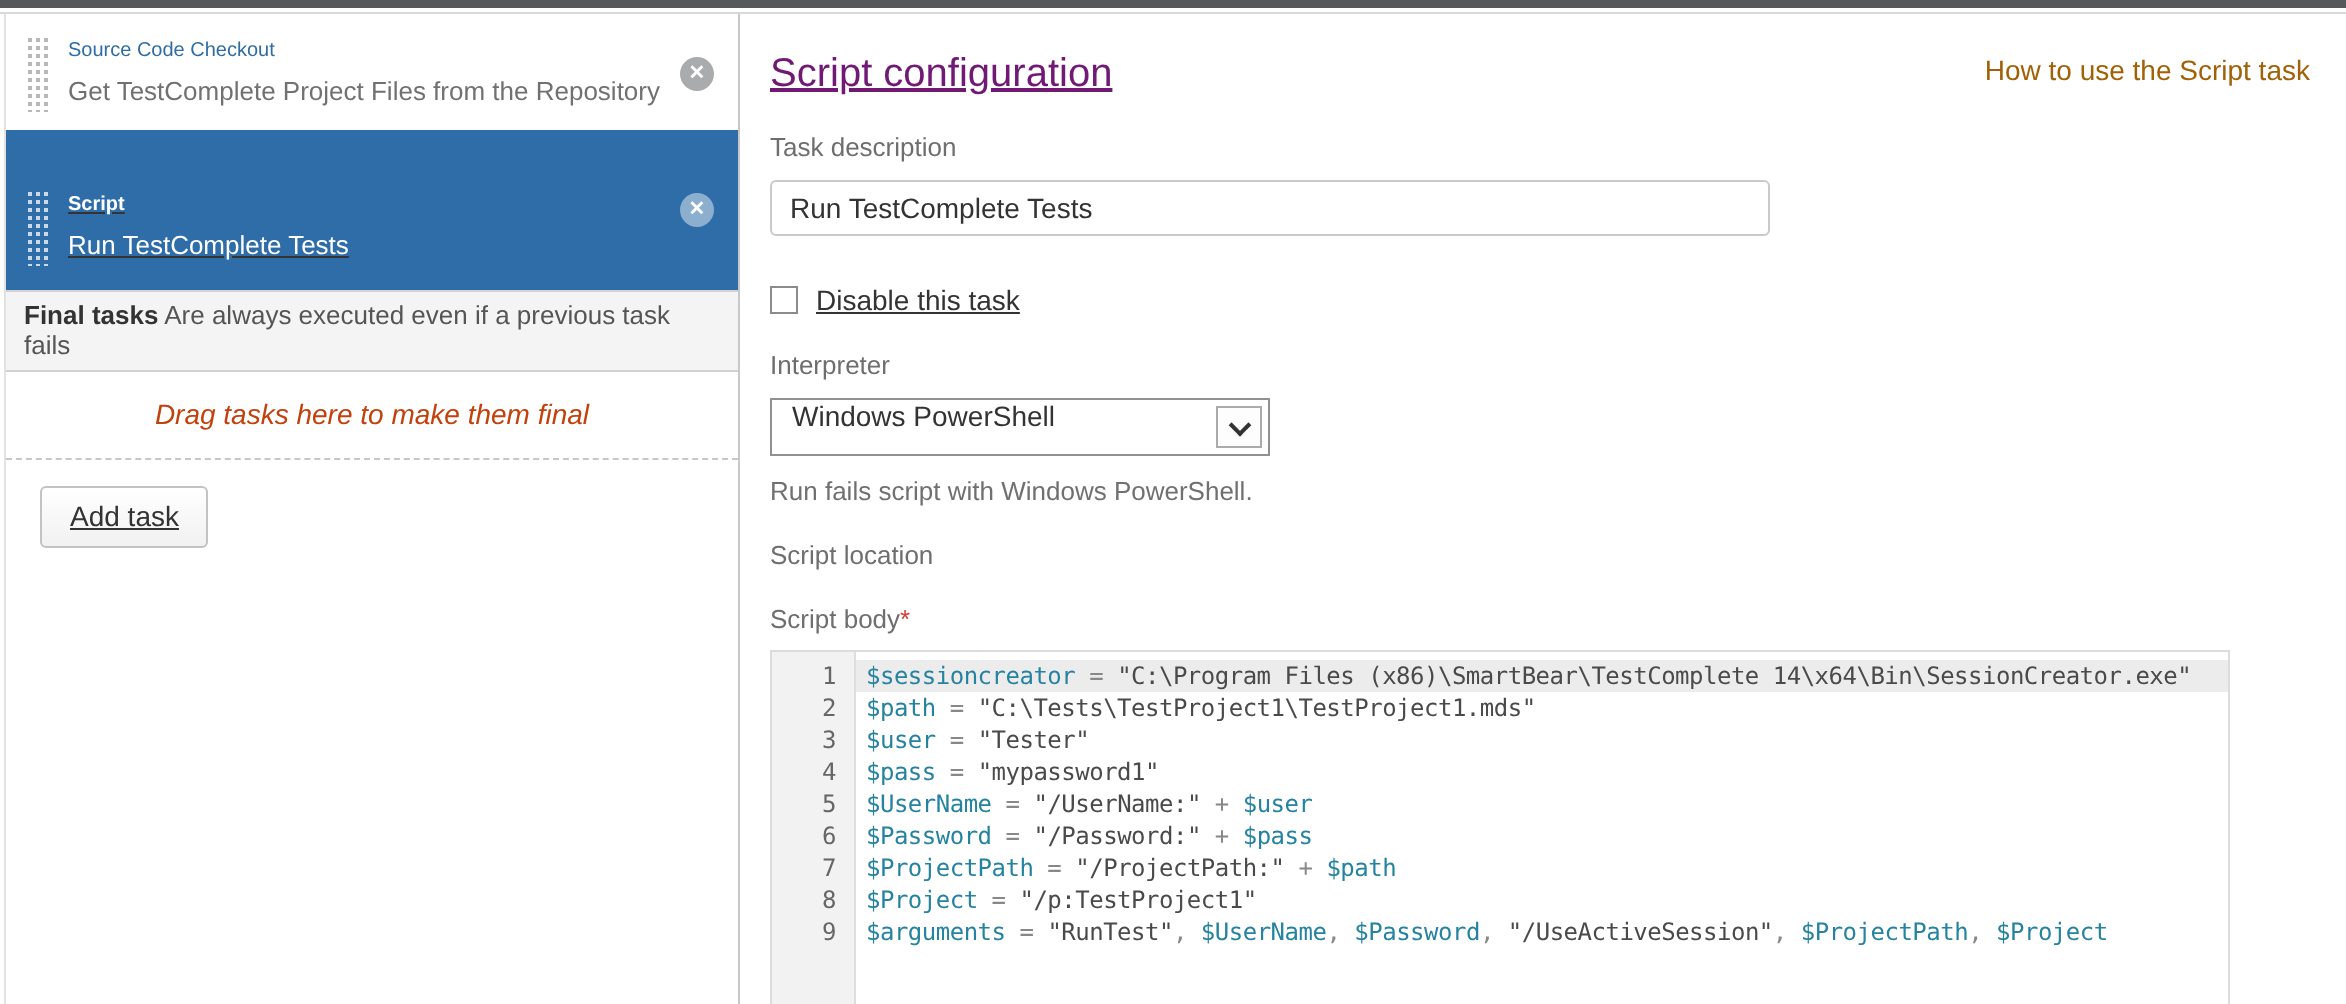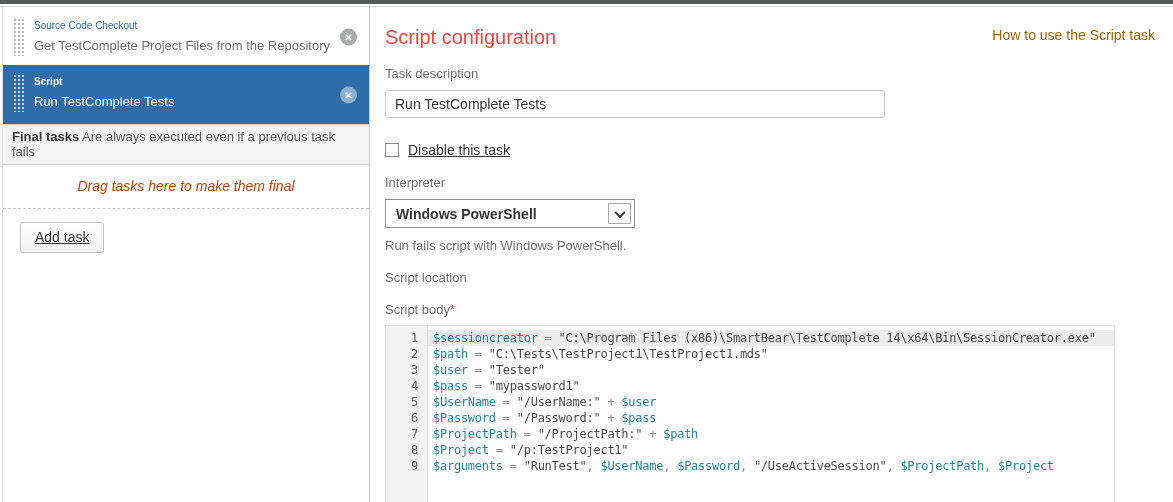--- a/index.html
+++ b/index.html
@@ -11,21 +11,21 @@
   
   .sidebar { width:368px; min-width:368px; border-right:1px solid #c8c8c8;
     border-left:1px solid #e2e2e2; margin-left:2px; padding-top:1px; }
   .task-item { display:flex; align-items:flex-start; padding:8px 34px 9px 10px;
     position:relative; cursor:pointer; }
   .task-item .drag-dots { width:12px; height:38px; margin:2px 9px 0 0; flex:none;
     background-image:radial-gradient(circle, #b9b9b9 1.1px, transparent 1.2px);
     background-size:4px 4px; }
   .task-item .t-title { font-size:10px; color:#2e6da4; line-height:19px; }
   .task-item .t-sub { font-size:13px; color:#717171; line-height:18px; margin-top:2px; }
-  .task-item.selected { background:#2f6da8; padding-top:7px; padding-bottom:12px; }
+  .task-item.selected { background:#2f6da8; padding-top:28px; padding-bottom:12px;text-decoration:underline; }
   .task-item.selected .t-title { color:#fff; font-weight:bold; }
   .task-item.selected .t-sub { color:#fff; }
   .task-item.selected .drag-dots {
     background-image:radial-gradient(circle, rgba(255,255,255,.75) 1.1px, transparent 1.2px); }
   .close-btn { position:absolute; right:12px; top:50%; transform:translateY(-50%);
     width:17px; height:17px; border-radius:50%; background:#a9abad; color:#fff;
     font-size:10px; font-weight:bold; line-height:17px; text-align:center;
     border:none; cursor:pointer; font-family:"Liberation Sans",sans-serif; }
   .task-item.selected .close-btn { background:rgba(255,255,255,.45); }
   .final-bar { background:#f4f4f4; border-top:1px solid #d2d2d2; border-bottom:1px solid #d2d2d2;
@@ -35,33 +35,33 @@
     padding:13px 6px 14px 6px; border-bottom:1px dashed #c7c7c7; }
   .add-task-btn { margin:13px 0 0 17px; padding:6px 14px 7px;
     background:linear-gradient(#ffffff,#f1f1f1); border:1px solid #c3c3c3;
     border-radius:3px; font-size:14px; color:#333; cursor:pointer;
     font-family:"Liberation Sans",sans-serif;text-decoration:underline; }
 
   
   .main { flex:1; padding:10px 18px 0 15px; position:relative; }
   .panel-header { display:flex; justify-content:space-between; align-items:flex-start;
     margin-top:9px; }
-  .panel-title { font-size:20px; font-weight:400; color:#ef4444; }
+  .panel-title { font-size:20px; font-weight:400; color:#701a75;text-decoration:underline; }
   .help-link { font-size:14px; color:#a16207; text-decoration:none; margin-top:1px;margin-left:36px; }
   .form-label { font-size:13px; color:#6e6e6e; margin-top:17px; }
   .req { color:#d04437; }
   .text-input { display:block; margin-top:9px; width:500px; height:28px;
     border:1px solid #c9c9c9; border-radius:3px; padding:0 9px; font-size:14px;
     color:#333; font-family:"Liberation Sans",sans-serif; background:#fff; }
   .check-row { display:flex; align-items:center; margin-top:24px; font-size:14px; color:#333;text-decoration:underline; }
   .check-row input { appearance:none; -webkit-appearance:none; width:14px; height:14px;
     border:1px solid #8b8b8b; background:#fff; margin-right:9px; cursor:pointer; }
   .sel { position:relative; margin-top:9px; width:250px; height:29px;
-    border:1px solid #919191; background:#fff; display:flex; align-items:center;
-    padding:0 34px 0 10px; font-size:14px; color:#333; cursor:default;font-weight:bold; }
+    border:1px solid #919191; background:#fff; display:flex; align-items:flex-start;
+    padding:0 34px 0 10px; font-size:14px; color:#333; cursor:default; }
   .sel .arrow-box { position:absolute; right:3px; top:3px; bottom:3px; width:23px;
     background:#fdfdfd; border:1px solid #ababab; display:flex; align-items:center;
     justify-content:center; }
   .sel .chev { width:8px; height:8px; border-left:2px solid #333; border-bottom:2px solid #333;
     transform:rotate(-45deg) translate(1px,-1px); }
   .helper { font-size:13px; color:#707070; margin-top:10px; }
 
   
   .editor { margin-top:8px; width:730px; height:240px; border:1px solid #dcdcdc;
     display:flex; background:#fff; font-family:"DejaVu Sans Mono", monospace;

